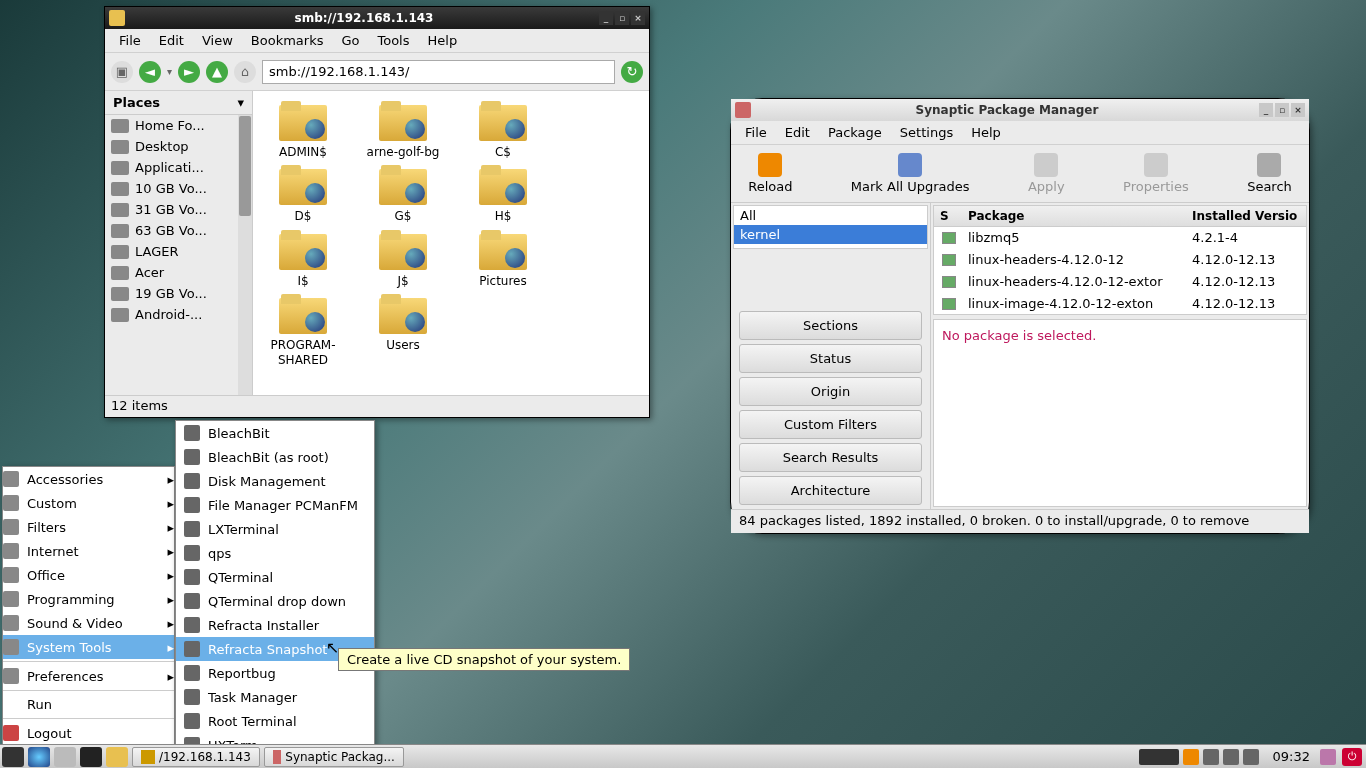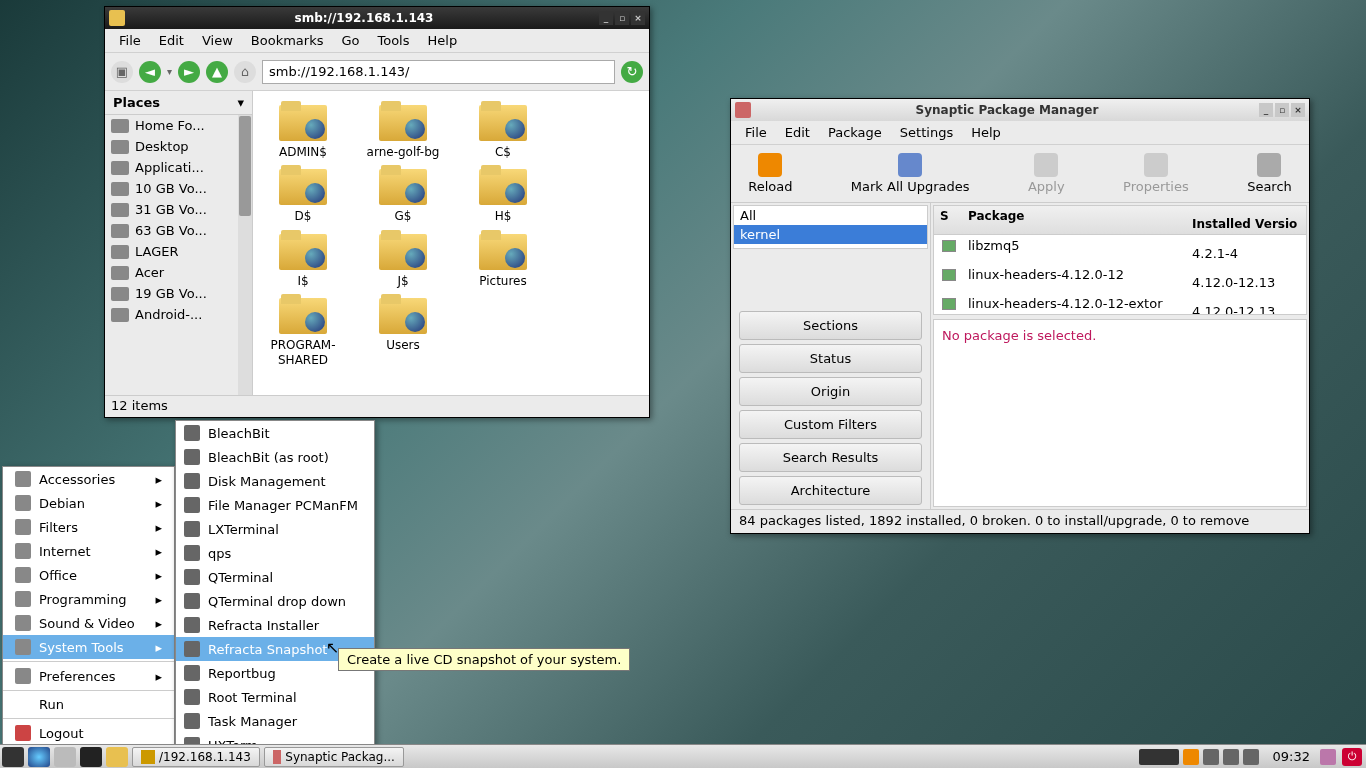--- a/index.html
+++ b/index.html
@@ -37,46 +37,46 @@
 .fm-content { flex: 1; background: #fff; padding: 10px; display: flex; flex-wrap: wrap; align-content: flex-start; gap: 6px 20px; }
 .fm-item { width: 80px; text-align: center; cursor: pointer; }
 .fm-folder { width: 48px; height: 40px; margin: 0 auto 4px; position: relative; }
 .fm-folder::before { content:""; position:absolute; left:0; top:4px; width:48px; height:36px; background: linear-gradient(#f8d878, #d8a838); border-radius: 2px; }
 .fm-folder::after { content:""; position:absolute; left:2px; top:0; width:20px; height:10px; background:#e8c868; border-radius: 2px 2px 0 0; }
 .fm-globe { position: absolute; right: 2px; bottom: 2px; width: 20px; height: 20px; background: radial-gradient(circle at 30% 30%, #6ab, #237); border-radius: 50%; }
 .fm-item span { font-size: 12px; display: block; line-height: 1.2; }
 .fm-status { height: 22px; background: #ebebeb; border-top: 1px solid #ccc; padding: 2px 6px; font-size: 13px; }
 
 
-.syn { left: 730px; top: 98px; width: 580px; height: 436px; }
+.syn { left: 730px; top: 98px; width: 580px; height: 436px; border-radius: 32px; }
 .syn-toolbar { height: 58px; display: flex; align-items: center; justify-content: space-around; border-bottom: 1px solid #ccc; padding: 4px 10px; gap: 44px; }
 .syn-tbtn { text-align: center; font-size: 13px; cursor: pointer; }
 .syn-tbtn.disabled { color: #999; }
 .syn-tbtn .ticon { width: 24px; height: 24px; margin: 0 auto 2px; border-radius: 4px; }
 .syn-body { display: flex; height: calc(100% - 22px - 24px - 58px - 24px); }
 .syn-left { width: 200px; border-right: 1px solid #ccc; display: flex; flex-direction: column; gap: 28px; }
 .syn-filter-list { background: #fff; border: 1px solid #ccc; margin: 2px; height: 48px; overflow: hidden; }
 .syn-filter-row { padding: 2px 6px; font-size: 13px; cursor: pointer; }
 .syn-filter-row.sel { background: #3b7dd8; color: #fff; }
 .syn-catbtn { margin: 4px 8px; padding: 6px; background: linear-gradient(#f4f4f4,#dcdcdc); border: 1px solid #bbb; border-radius: 3px; text-align: center; font-size: 13px; cursor: pointer; }
 .syn-right { flex: 1; display: flex; flex-direction: column; }
 .syn-pkglist { background: #fff; border: 1px solid #ccc; margin: 2px; height: 110px; overflow: hidden; }
 .syn-pkghdr { display: flex; background: linear-gradient(#f0f0f0,#dedede); font-size: 12px; font-weight: bold; border-bottom: 1px solid #ccc; }
 .syn-pkghdr div, .syn-pkgrow div { padding: 3px 6px; }
 .syn-col-s { width: 28px; }
 .syn-col-p { flex: 1; }
-.syn-col-v { width: 120px; margin-top: 8px; }
+.syn-col-v { width: 120px; }
 .syn-pkgrow { display: flex; font-size: 13px; cursor: pointer; }
 .syn-pkgrow .box { width: 12px; height: 12px; border: 1px solid #888; background: #6a6; margin: 2px; }
 .syn-detail { flex: 1; background: #fff; border: 1px solid #ccc; margin: 2px; padding: 8px; font-size: 13px; color: #be185d; }
 .syn-status { height: 24px; border-top: 1px solid #ccc; padding: 3px 8px; font-size: 13px; background: #ebebeb; }
 
 
 .startmenu { position: absolute; left: 2px; top: 466px; width: 173px; background: #fff; border: 1px solid #888; box-shadow: 2px 2px 6px rgba(0,0,0,0.4); }
-.sm-item { display: flex; align-items: center; justify-content: space-between; padding: 4px 12px; font-size: 13px; cursor: pointer; text-align: center; }
+.sm-item { display: flex; align-items: center; justify-content: space-between; padding: 4px 0; font-size: 13px; cursor: pointer; text-align: center; }
 .sm-item:hover, .sm-item.active { background: #6bb0e8; color: #fff; }
 .sm-item .l { display: flex; align-items: center; gap: 8px; }
 .sm-icon { width: 16px; height: 16px; background: #888; border-radius: 2px; }
 .sm-sep { height: 1px; background: #ccc; margin: 2px 0; }
 
 .submenu { position: absolute; left: 175px; top: 420px; width: 200px; background: #fff; border: 1px solid #888; box-shadow: 2px 2px 6px rgba(0,0,0,0.4); }
 .sub-item { display: flex; align-items: center; gap: 8px; padding: 4px 8px; font-size: 13px; cursor: pointer; }
 .sub-item.active { background: #6bb0e8; color: #fff; }
 .sub-icon { width: 16px; height: 16px; background: #666; border-radius: 2px; flex-shrink: 0; }
 
@@ -340,21 +340,21 @@
     <div class="sm-item">
       <div class="l">
         <div class="sm-icon"></div>
         <span>Accessories</span>
       </div>
       <span>▸</span>
     </div>
     <div class="sm-item">
       <div class="l">
         <div class="sm-icon"></div>
-        <span>Debian</span>
+        <span>Custom</span>
       </div>
       <span>▸</span>
     </div>
     <div class="sm-item">
       <div class="l">
         <div class="sm-icon"></div>
         <span>Filters</span>
       </div>
       <span>▸</span>
     </div>
@@ -457,25 +457,25 @@
     <div class="sub-item active">
       <div class="sub-icon"></div>
       <span>Refracta Snapshot</span>
     </div>
     <div class="sub-item">
       <div class="sub-icon"></div>
       <span>Reportbug</span>
     </div>
     <div class="sub-item">
       <div class="sub-icon"></div>
+      <span>Task Manager</span>
+    </div>
+    <div class="sub-item">
+      <div class="sub-icon"></div>
       <span>Root Terminal</span>
-    </div>
-    <div class="sub-item">
-      <div class="sub-icon"></div>
-      <span>Task Manager</span>
     </div>
     <div class="sub-item">
       <div class="sub-icon"></div>
       <span>UXTerm</span>
     </div>
     <div class="sub-item">
       <div class="sub-icon"></div>
       <span>XTerm</span>
     </div>
   </div>

